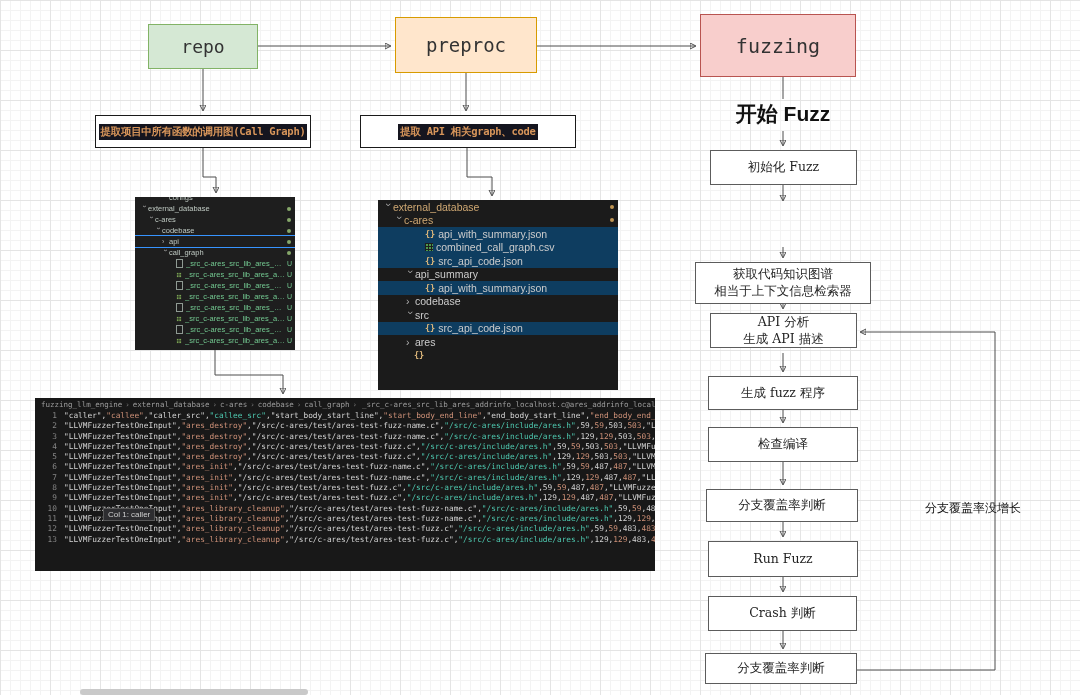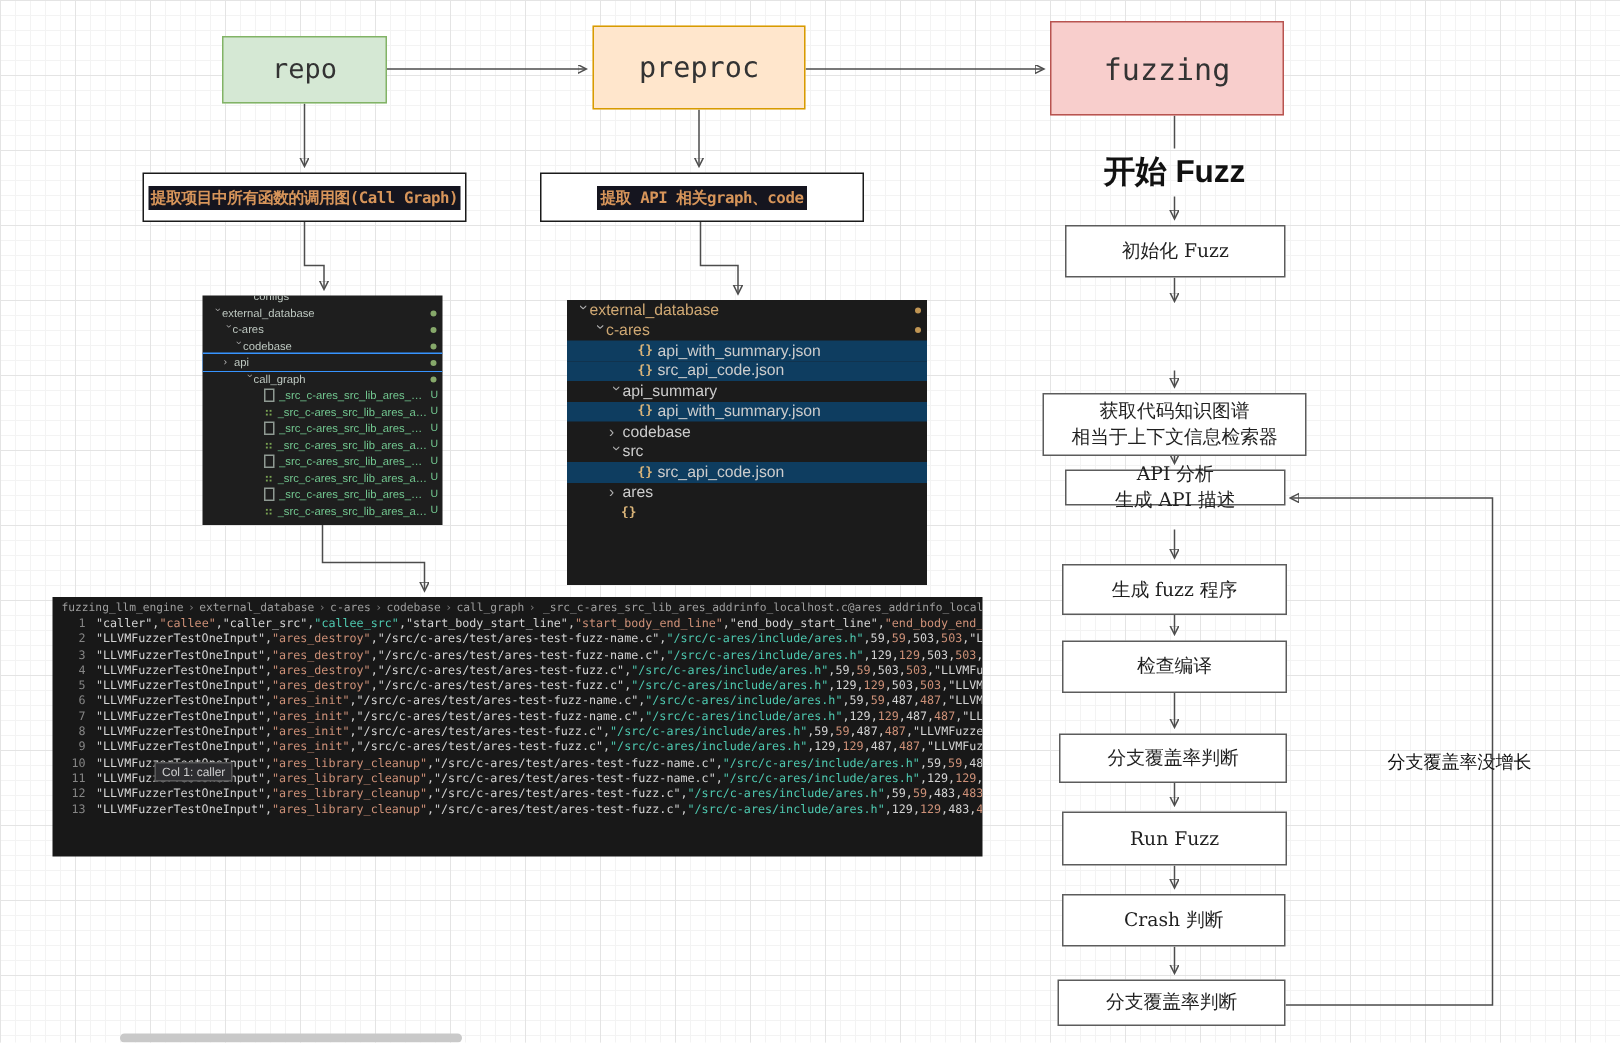--- a/index.html
+++ b/index.html
@@ -141,21 +141,21 @@
       <div class="trow" style="padding-left: 13px;">
         <span class="chev open">›</span>
         <span class="tlabel">c-ares</span>
         <span class="dot"></span>
       </div>
       <div class="trow" style="padding-left: 20px;">
         <span class="chev open">›</span>
         <span class="tlabel">codebase</span>
         <span class="dot"></span>
       </div>
-      <div class="trow drop" style="padding-left: 14px; justify-content: space-between;">
+      <div class="trow drop" style="padding-left: 27px; justify-content: space-between;">
         <span class="chev">›</span>
         <span class="tlabel">api</span>
         <span class="dot"></span>
       </div>
       <div class="trow" style="padding-left: 27px;">
         <span class="chev open">›</span>
         <span class="tlabel">call_graph</span>
         <span class="dot"></span>
       </div>
       <div class="trow" style="padding-left: 34px;">
@@ -216,20 +216,25 @@
       </div>
       <div class="trow accent" style="padding-left: 17px;">
         <span class="chev open">›</span>
         <span class="tlabel">c-ares</span>
         <span class="dot"></span>
       </div>
       <div class="trow sel" style="padding-left: 39px;">
         <span class="chev none"></span>
         <span class="fico json">{}</span>
         <span class="tlabel">api_with_summary.json</span>
+      </div>
+      <div class="trow sel" style="padding-left: 39px;">
+        <span class="chev none"></span>
+        <span class="fico csvsq"></span>
+        <span class="tlabel">combined_call_graph.csv</span>
       </div>
       <div class="trow sel" style="padding-left: 39px;">
         <span class="chev none"></span>
         <span class="fico json">{}</span>
         <span class="tlabel">src_api_code.json</span>
       </div>
       <div class="trow" style="padding-left: 28px;">
         <span class="chev open">›</span>
         <span class="tlabel">api_summary</span>
       </div>
@@ -332,21 +337,21 @@
         </div>
       </div>
     <div class="tooltip" style="left:68px;top:110px">Col 1: caller</div>
   </div>
 
   <div class="flow-title" style="left:703px;top:100px;width:160px">开始 Fuzz</div>
 
   <div class="fstep" style="left:710px;top:150px;width:147px;height:35px">初始化 Fuzz</div>
   <div class="fstep" style="left:695px;top:262px;width:176px;height:42px">获取代码知识图谱
 相当于上下文信息检索器</div>
-  <div class="fstep" style="left:710px;top:313px;width:147px;height:24px">API 分析
+  <div class="fstep" style="left:710px;top:313px;width:147px;height:35px">API 分析
 生成 API 描述</div>
   <div class="fstep" style="left:708px;top:376px;width:150px;height:34px">生成 fuzz 程序</div>
   <div class="fstep" style="left:708px;top:427px;width:150px;height:35px">检查编译</div>
   <div class="fstep" style="left:706px;top:489px;width:152px;height:33px">分支覆盖率判断</div>
   <div class="fstep" style="left:708px;top:541px;width:150px;height:36px">Run Fuzz</div>
   <div class="fstep" style="left:708px;top:596px;width:149px;height:35px">Crash 判断</div>
   <div class="fstep" style="left:705px;top:653px;width:152px;height:31px">分支覆盖率判断</div>
 
   <div class="flow-note" style="left:925px;top:500px">分支覆盖率没增长</div>
 

